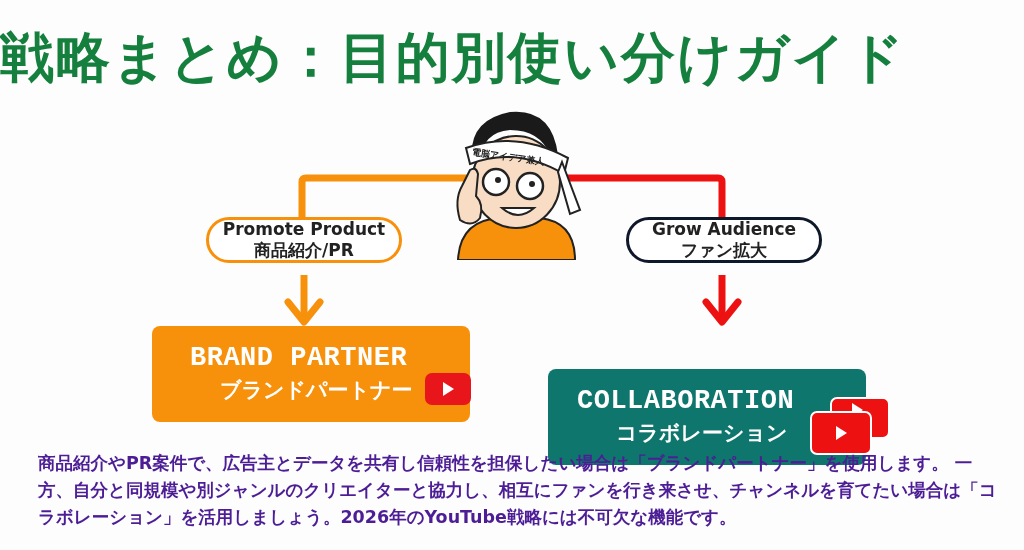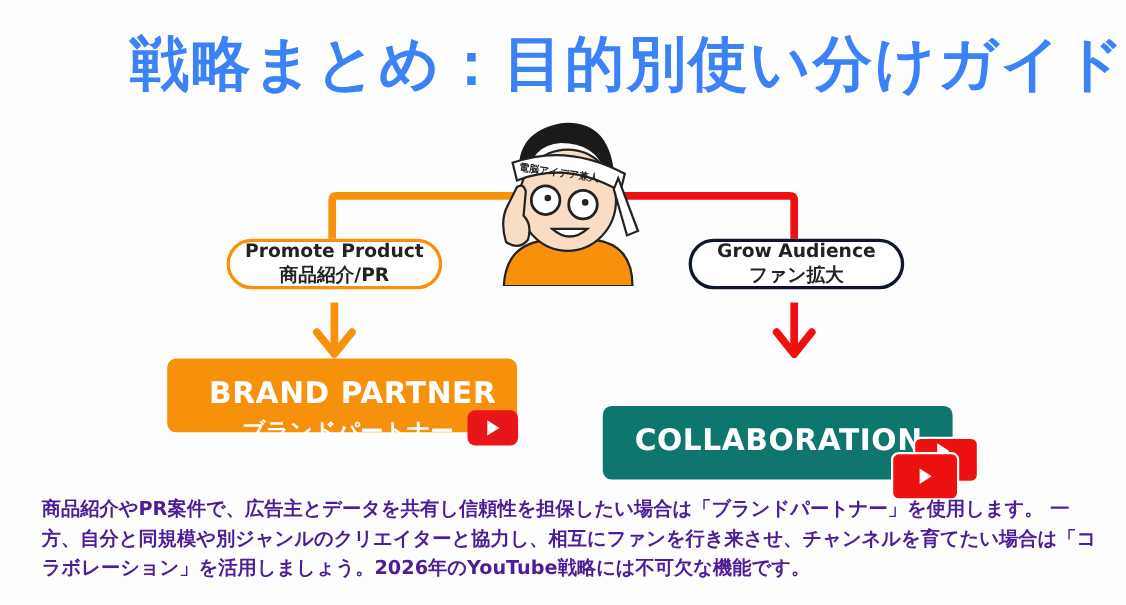--- a/index.html
+++ b/index.html
@@ -5,37 +5,37 @@
   html, body { margin: 0; padding: 0; }
   body {
     width: 1024px; height: 550px; overflow: hidden;
     background: #fdfdfd;
     font-family: "DejaVu Sans", "Liberation Sans", sans-serif;
     position: relative;
     color: #2b2f33;
   }
   .title {
     position: absolute; left: 0; top: 22px; width: 1024px;
-    text-align: right;
-    font-size: 54px; font-weight: bold; color: #3b82f6;
+    text-align: left;
+    font-size: 54px; font-weight: bold; color: #15803d;
     letter-spacing: 2px;
   }
   svg.lines { position: absolute; left: 0; top: 0; }
   .pill {
     position: absolute; height: 46px;
     background: #fff; border-radius: 30px;
     display: flex; flex-direction: column; align-items: center; justify-content: center;
     font-weight: bold; font-size: 17px; line-height: 21px; color: #222;
     box-sizing: border-box;
   }
   .pill.orange { left: 206px; top: 217px; width: 196px; border: 3px solid #f7900a; }
   .pill.red { left: 626px; top: 217px; width: 196px; border: 3px solid #0f172a; }
   .card {
-    position: absolute; height: 67px; border-radius: 8px;
-    color: #fff; box-sizing: border-box; padding-top: 17px;
+    position: absolute; height: 96px; border-radius: 8px;
+    color: #fff; box-sizing: border-box; padding-top: 17px; font-family: Liberation Mono, monospace;
   }
   .card.orange { left: 152px; top: 326px; width: 318px; background: #f7900a; }
   .card.red { left: 548px; top: 326px; width: 318px; background: #0f766e; margin-top: 43px; }
   .card .en { font-size: 27px; font-weight: bold; letter-spacing: 0.5px; line-height: 30px; }
   .card .jp { font-size: 21px; font-weight: bold; line-height: 26px; margin-top: 6px; }
   .card.orange .en { padding-left: 38px; }
   .card.orange .jp { padding-left: 68px; }
   .card.red .en { padding-left: 29px; }
   .card.red .jp { padding-left: 68px; }
   .yt {
@@ -110,20 +110,21 @@
 <div class="card orange">
   <div class="en">BRAND PARTNER</div>
   <div class="jp">ブランドパートナー</div>
   <div class="yt single">
       <div class="tri"></div>
     </div>
 </div>
 
 <div class="card red">
   <div class="en">COLLABORATION</div>
+  <div class="jp">コラボレーション</div>
   <div class="yt back">
       <div class="arrow"></div>
     </div>
   <div class="yt front">
       <div class="tri"></div>
     </div>
 </div>
 
 <div class="desc">商品紹介やPR案件で、広告主とデータを共有し信頼性を担保したい場合は「ブランドパートナー」を使用します。 一方、自分と同規模や別ジャンルのクリエイターと協力し、相互にファンを行き来させ、チャンネルを育てたい場合は「コラボレーション」を活用しましょう。2026年のYouTube戦略には不可欠な機能です。</div>
 

